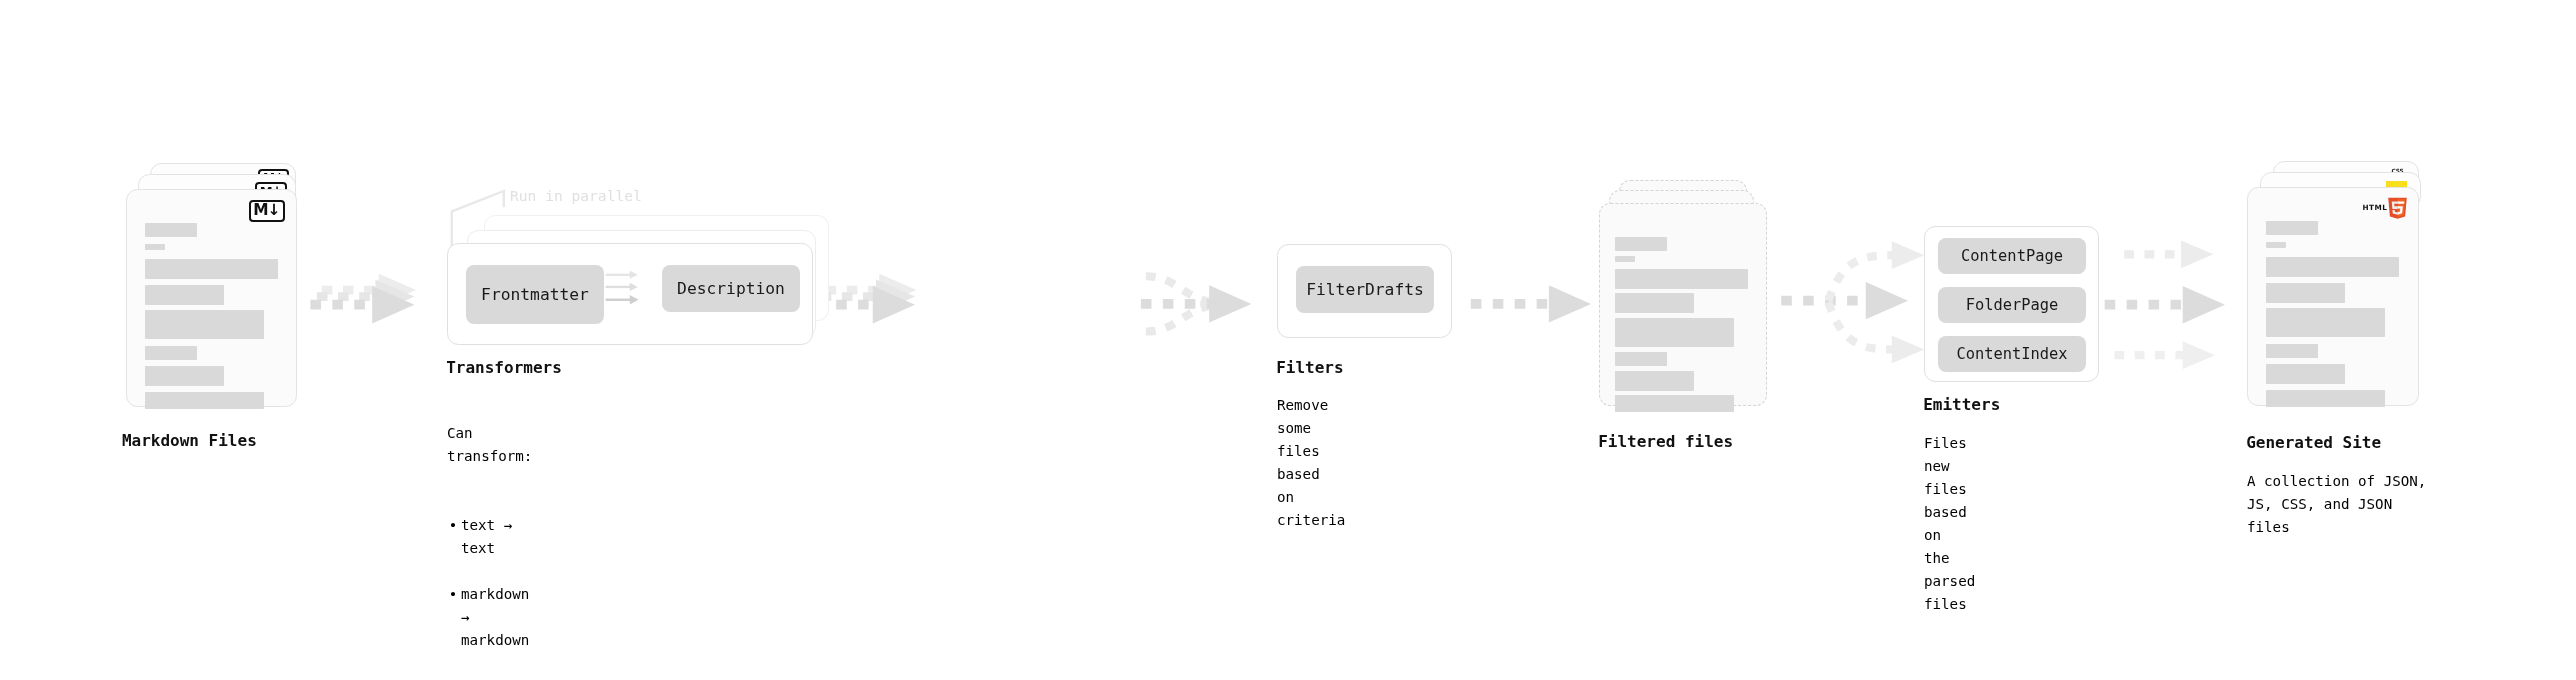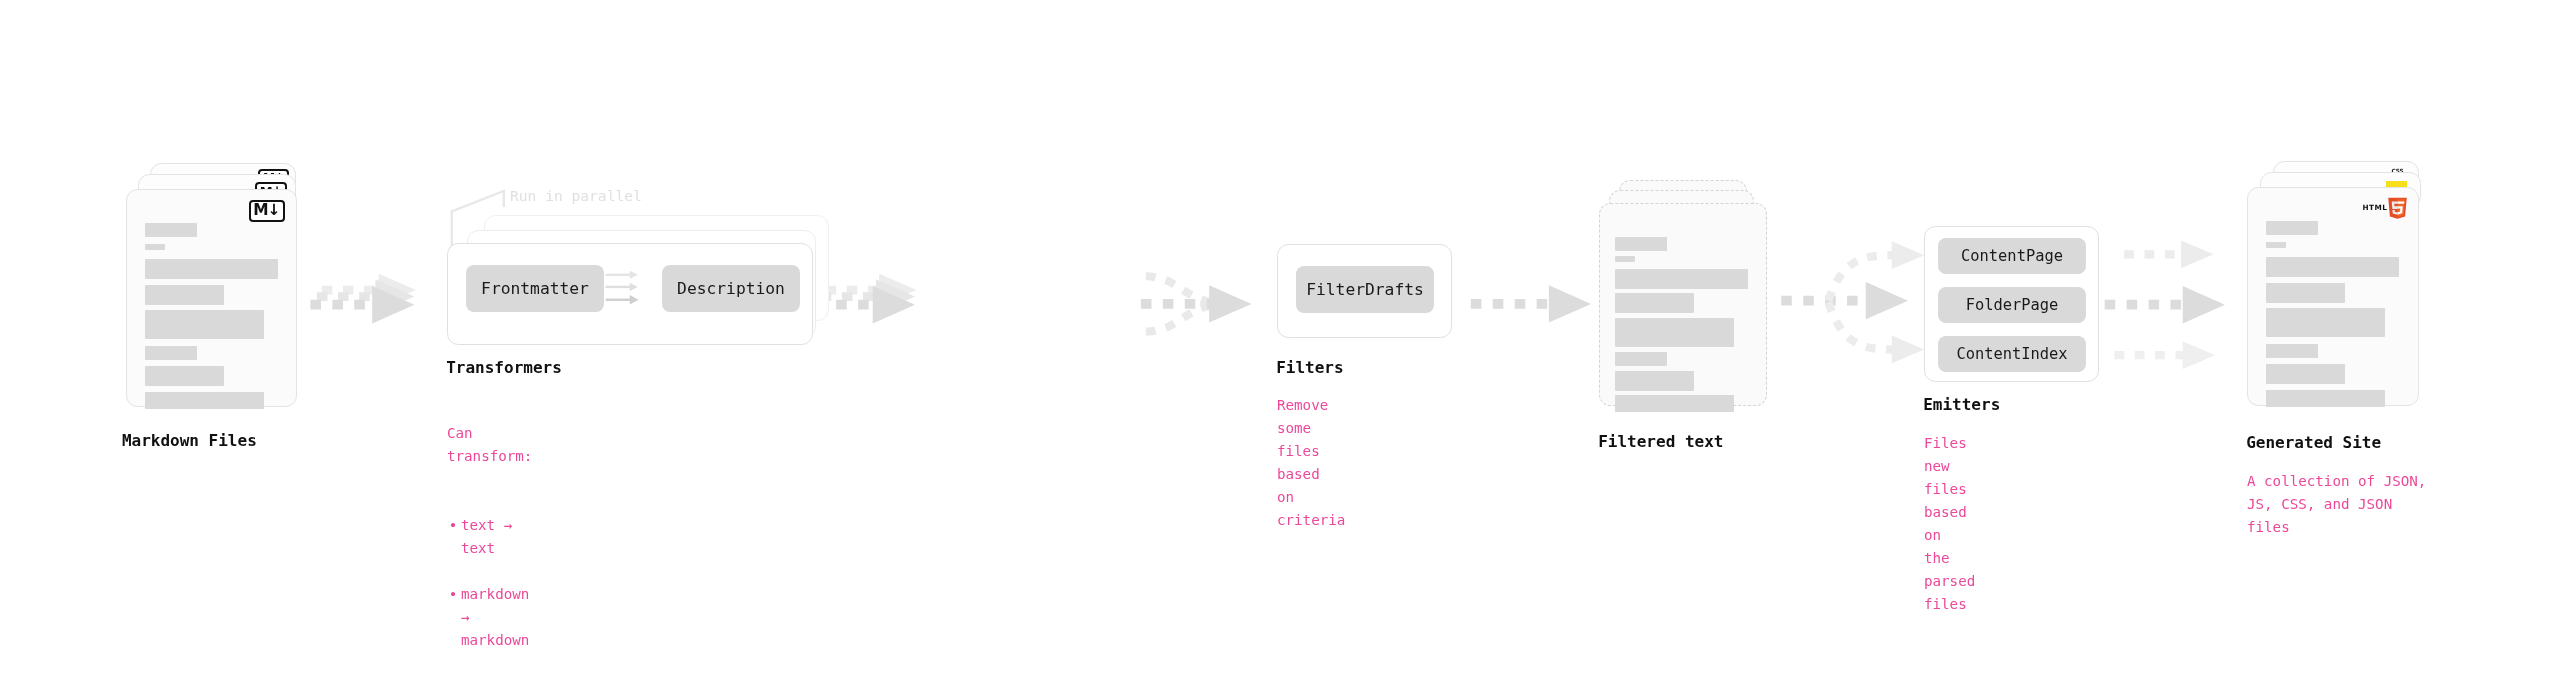--- a/index.html
+++ b/index.html
@@ -133,21 +133,21 @@
     font-size: 16px;
     color: #111111;
     white-space: nowrap;
     letter-spacing: 0px;
     font-weight: bold;
   }
   .caption-sub {
     position: absolute;
     font-size: 14.2px;
     line-height: 1.62;
-    color: #ec4899;
+    color: #000000;
     white-space: pre-line;
   }
   .caption-sub ul {
     margin: 0; padding: 0 0 0 14px; list-style: none;
   }
   .caption-sub li { position: relative; }
   .caption-sub li::before {
     content: "\2022";
     position: absolute;
     left: -12.2px;
@@ -267,21 +267,21 @@
       <div class="chip ghost2" style="left:23px; top:18px; width:124px; height:47px;"></div>
       <div class="chip ghost2" style="left:172px; top:18px; width:124px; height:47px;"></div>
     </div>
 
     <div class="proc-box" style="left:19.5px; top:39px; width:349px; height:108px; border-color:#ededed;">
       <div class="chip ghost1" style="left:19.5px; top:18px; width:124px; height:47px;"></div>
       <div class="chip ghost1" style="left:171px; top:18px; width:124px; height:47px;"></div>
     </div>
 
     <div class="proc-box" style="left:0px; top:52px; width:366px; height:102px;">
-      <div class="chip" style="left:18px; top:21px; width:138px; height:47px;">Frontmatter</div>
+      <div class="chip" style="left:18px; top:21px; width:138px; height:59px;">Frontmatter</div>
       <div class="chip" style="left:190px; top:21px; width:138px; height:47px;margin-left:24px;">Description</div>
 
       <svg style="position:absolute; left:156px; top:21px; width:37px; height:47px;" viewBox="0 0 46 58" width="37" height="47">
         <line x1="2" y1="12" x2="34" y2="12" stroke="#e4e4e4" stroke-width="3"></line>
         <polygon points="32,7 42,12 32,17" fill="#e4e4e4"></polygon>
         <line x1="2" y1="27" x2="34" y2="27" stroke="#dedede" stroke-width="3"></line>
         <polygon points="32,22 42,27 32,32" fill="#dedede"></polygon>
         <line x1="2" y1="43" x2="34" y2="43" stroke="#cfcfcf" stroke-width="3"></line>
         <polygon points="32,37 43,43 32,49" fill="#cfcfcf"></polygon>
       </svg>
@@ -319,21 +319,21 @@
         <div class="skel" style="left:15.4px; top:52px; width:19.5px; height:5.7px;"></div>
         <div class="skel" style="left:15.4px; top:65px; width:133px; height:19.5px;"></div>
         <div class="skel" style="left:15.4px; top:89px; width:79px; height:19.5px;"></div>
         <div class="skel" style="left:15.4px; top:114px; width:119px; height:29px;"></div>
         <div class="skel" style="left:15.4px; top:148px; width:52px; height:14px;"></div>
         <div class="skel" style="left:15.4px; top:167px; width:79px; height:19.5px;"></div>
         <div class="skel" style="left:15.4px; top:191px; width:119px; height:17px;"></div>
       </div>
     </div>
 
-    <div class="caption-title" style="left:-0.8px; top:252px;">Filtered text</div>
+    <div class="caption-title" style="left:-0.8px; top:252px;">Filtered files</div>
   </div>
 
   <div class="node" style="left:1924px; top:226px;">
     <div class="proc-box" style="left:0px; top:0px; width:175px; height:156px;">
       <div class="chip" style="left:13px; top:11.4px; width:148px; height:36px; font-size:15.4px;">ContentPage</div>
       <div class="chip" style="left:13px; top:60px; width:148px; height:36px; font-size:15.4px;">FolderPage</div>
       <div class="chip" style="left:13px; top:109px; width:148px; height:36px; font-size:15.4px;">ContentIndex</div>
     </div>
 
     <div class="caption-title" style="left:-0.8px; top:169px;">Emitters</div>

